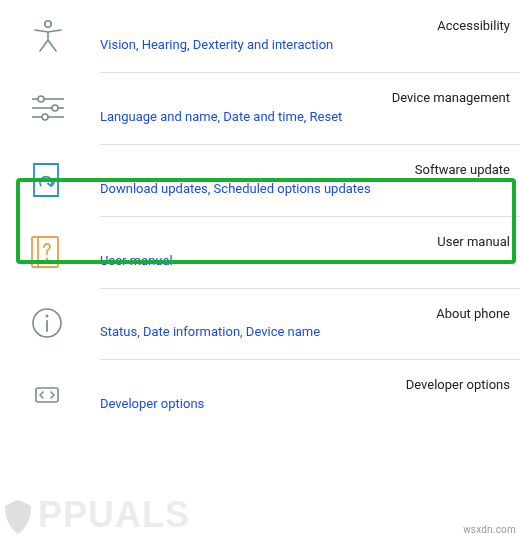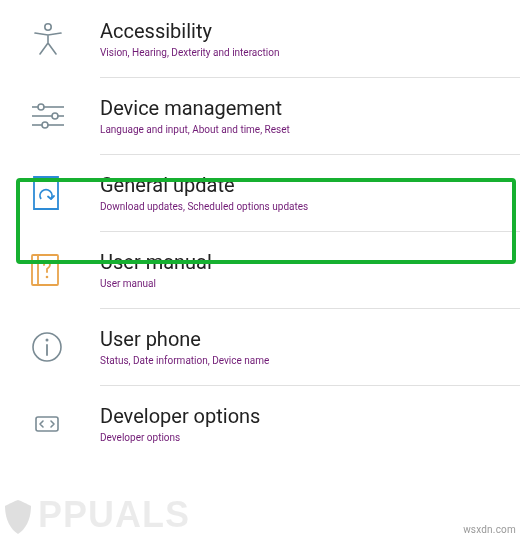--- a/index.html
+++ b/index.html
@@ -36,29 +36,30 @@
       align-items: center;
       justify-content: flex-start;
       padding-left: 8px;
     }
     .icon-slot svg { display: block; }
     .text-slot {
       flex: 1;
       padding-right: 10px;
     }
     .title {
-      font-size: 20px;
+      font-size: 13px;
       font-weight: 400;
       color: #222;
       line-height: 1.3;
       margin-bottom: 2px;
+      text-align: right;
     }
     .subtitle {
-      font-size: 10px;
-      color: #701a75;
+      font-size: 13px;
+      color: #1d4ed8;
       line-height: 1.3;
     }
     .highlight-box {
       position: absolute;
       border: 4px solid #16b030;
       border-radius: 4px;
       pointer-events: none;
       z-index: 10;
     }
     .watermark-left {
@@ -108,35 +109,35 @@
         <line x1="2" y1="6" x2="34" y2="6" stroke="#7a8b94" stroke-width="1.6"></line>
         <circle cx="11" cy="6" r="3" fill="#fff" stroke="#7a8b94" stroke-width="1.6"></circle>
         <line x1="2" y1="15" x2="34" y2="15" stroke="#7a8b94" stroke-width="1.6"></line>
         <circle cx="25" cy="15" r="3" fill="#fff" stroke="#7a8b94" stroke-width="1.6"></circle>
         <line x1="2" y1="24" x2="34" y2="24" stroke="#7a8b94" stroke-width="1.6"></line>
         <circle cx="15" cy="24" r="3" fill="#fff" stroke="#7a8b94" stroke-width="1.6"></circle>
       </svg>
     </div>
     <div class="text-slot">
       <div class="title">Device management</div>
-      <div class="subtitle">Language and input, About and time, Reset</div>
+      <div class="subtitle">Language and name, Date and time, Reset</div>
     </div>
   </div>
 
   <div class="settings-item">
     <div class="divider"></div>
     <div class="icon-slot">
       <svg width="32" height="36" viewBox="0 0 32 36">
         <path d="M4 2 L28 2 L28 34 L4 34 Z" fill="none" stroke="#2d8bd6" stroke-width="1.8"></path>
         <path d="M11 24 A6 6 0 1 1 21 24" fill="none" stroke="#2d8bd6" stroke-width="1.8"></path>
         <path d="M21 24 L24 21 M21 24 L18 21.5" fill="none" stroke="#2d8bd6" stroke-width="1.8" stroke-linecap="round"></path>
       </svg>
     </div>
     <div class="text-slot">
-      <div class="title">General update</div>
+      <div class="title">Software update</div>
       <div class="subtitle">Download updates, Scheduled options updates</div>
     </div>
   </div>
 
   <div class="settings-item">
     <div class="divider"></div>
     <div class="icon-slot">
       <svg width="30" height="34" viewBox="0 0 30 34">
         <rect x="2" y="2" width="26" height="30" rx="1" fill="none" stroke="#e8a34b" stroke-width="1.8"></rect>
         <line x1="8" y1="2" x2="8" y2="32" stroke="#e8a34b" stroke-width="1.8"></line>
@@ -153,21 +154,21 @@
   <div class="settings-item">
     <div class="divider"></div>
     <div class="icon-slot">
       <svg width="34" height="34" viewBox="0 0 34 34">
         <circle cx="17" cy="17" r="14" fill="none" stroke="#7a8b94" stroke-width="1.6"></circle>
         <circle cx="17" cy="10" r="1.5" fill="#7a8b94"></circle>
         <line x1="17" y1="15" x2="17" y2="25" stroke="#7a8b94" stroke-width="1.8" stroke-linecap="round"></line>
       </svg>
     </div>
     <div class="text-slot">
-      <div class="title">User phone</div>
+      <div class="title">About phone</div>
       <div class="subtitle">Status, Date information, Device name</div>
     </div>
   </div>
 
   <div class="settings-item">
     <div class="divider"></div>
     <div class="icon-slot">
       <svg width="34" height="34" viewBox="0 0 34 34">
         <rect x="6" y="10" width="22" height="14" rx="2" fill="none" stroke="#7a8b94" stroke-width="1.6"></rect>
         <path d="M13 14 L10 17 L13 20 M21 14 L24 17 L21 20" fill="none" stroke="#7a8b94" stroke-width="1.6" stroke-linecap="round" stroke-linejoin="round"></path>

